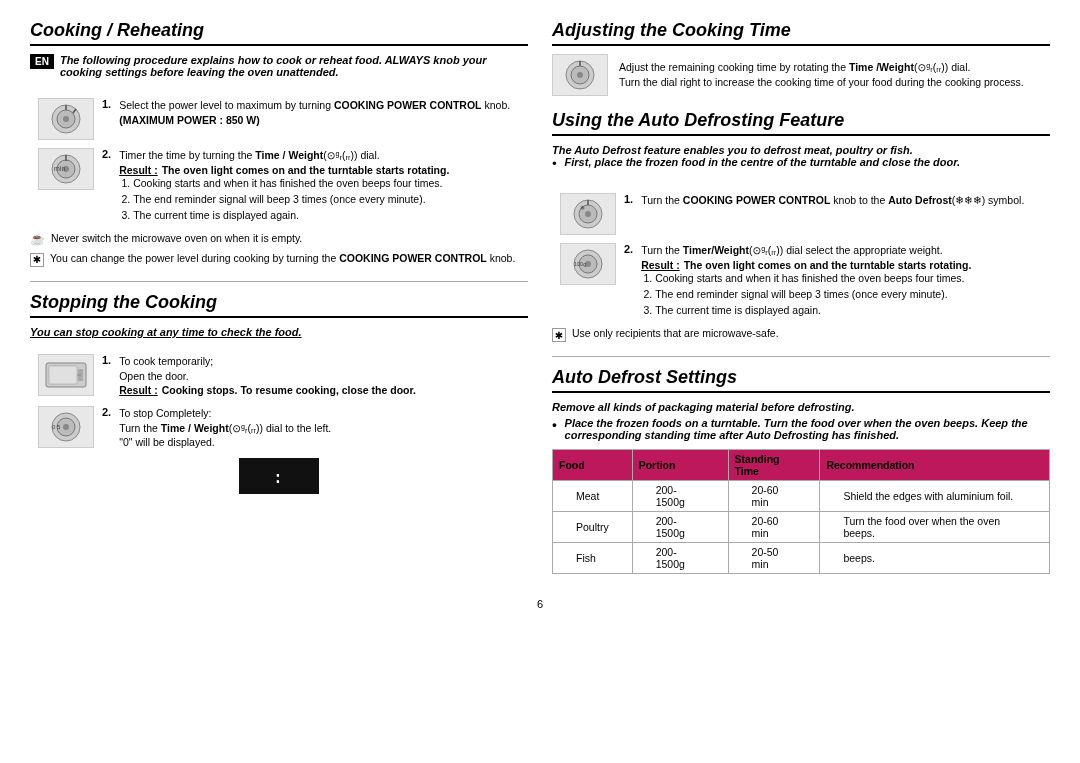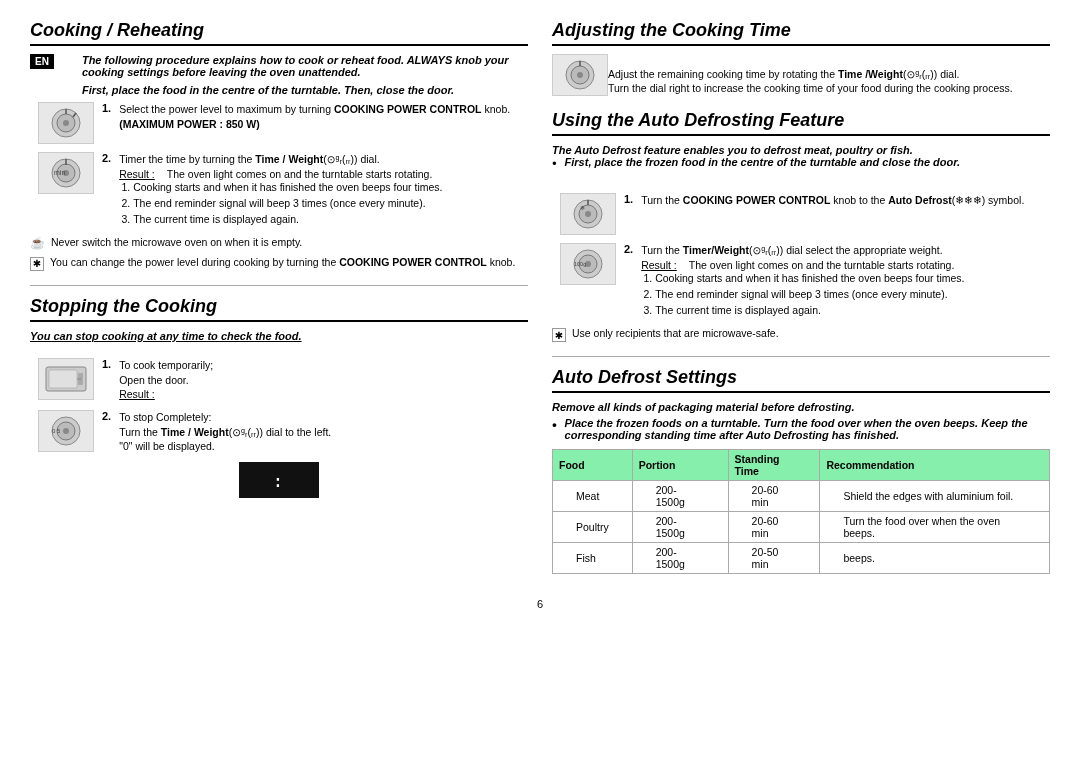--- a/index.html
+++ b/index.html
@@ -56,22 +56,21 @@
     .intro-text {
       font-size: 11px;
       font-style: italic;
       font-weight: bold;
       margin-bottom: 6px;
     }
 
     .intro-block {
       display: flex;
       align-items: flex-start;
-      margin-bottom: 6px;
-      gap: 22px;
+      margin-bottom: 14px;
     }
 
     .intro-para {
       font-size: 11px;
       font-style: italic;
       font-weight: bold;
     }
 
     .steps {
       margin-left: 8px;
@@ -112,21 +111,22 @@
       font-size: 10.5px;
       line-height: 1.4;
     }
 
     .step-content b {
       font-weight: bold;
     }
 
     .result-row {
       display: flex;
-      gap: 12px;
+      gap: 4px;
+      font-weight: bold;
     }
 
     .result-label {
       text-decoration: underline;
       white-space: nowrap;
     }
 
     .sub-list {
       padding-left: 14px;
       list-style-type: decimal;
@@ -189,38 +189,38 @@
       margin: 6px auto;
       color: #fff;
       font-size: 18px;
       font-family: monospace;
       letter-spacing: 2px;
     }
 
     
     .adjusting-desc {
       display: flex;
-      gap: 0;
-      align-items: flex-end;
+      gap: 11px;
+      align-items: center;
       margin-bottom: 8px;
       font-size: 10.5px;
       line-height: 1.4;
     }
 
     
     .defrost-table {
       width: 100%;
       border-collapse: collapse;
       margin-top: 8px;
       font-size: 10.5px;
     }
 
     .defrost-table th {
       border: 1px solid #aaa;
-      background: #86efac;
+      background: #be185d;
       padding: 3px 6px;
       font-weight: bold;
       text-align: left;
     }
 
     .defrost-table td {
       border: 1px solid #aaa;
       padding: 3px 23px;
     }
 
@@ -277,23 +277,20 @@
   <div class="left-column">
 
     <div class="section">
       <div class="section-title">Cooking / Reheating</div>
 
       <div class="intro-block">
         <span class="en-badge">EN</span>
         <div>
           <p class="intro-text">
             <span>The following procedure explains how to cook or reheat food. ALWAYS knob your cooking settings before leaving the oven unattended.</span>
-          </p>
-          <p class="intro-para">
-            <span>First, place the food in the centre of the turntable. Then, close the door.</span>
           </p>
         </div>
       </div>
 
       <div class="steps">
 
         <div class="step">
           <div class="step-image">
             <svg viewBox="0 0 48 36" xmlns="http://www.w3.org/2000/svg">
               <circle cx="24" cy="18" r="14" fill="#ccc" stroke="#888" stroke-width="1"></circle>
@@ -370,20 +367,21 @@
             </svg>
           </div>
           <div>
             <span class="step-number">1.</span>
           </div>
           <div class="step-content">
             <span>To cook temporarily;</span><br>
             <span>Open the door.</span><br>
             <div class="result-row">
               <span class="result-label">Result :</span>
+              <span>Cooking stops. To resume cooking, close the door.</span>
             </div>
           </div>
         </div>
 
         <div class="step">
           <div class="step-image">
             <svg viewBox="0 0 48 36" xmlns="http://www.w3.org/2000/svg">
               <circle cx="24" cy="18" r="14" fill="#ccc" stroke="#888" stroke-width="1"></circle>
               <circle cx="24" cy="18" r="9" fill="#bbb" stroke="#777" stroke-width="1"></circle>
               <circle cx="24" cy="18" r="3" fill="#888"></circle>

